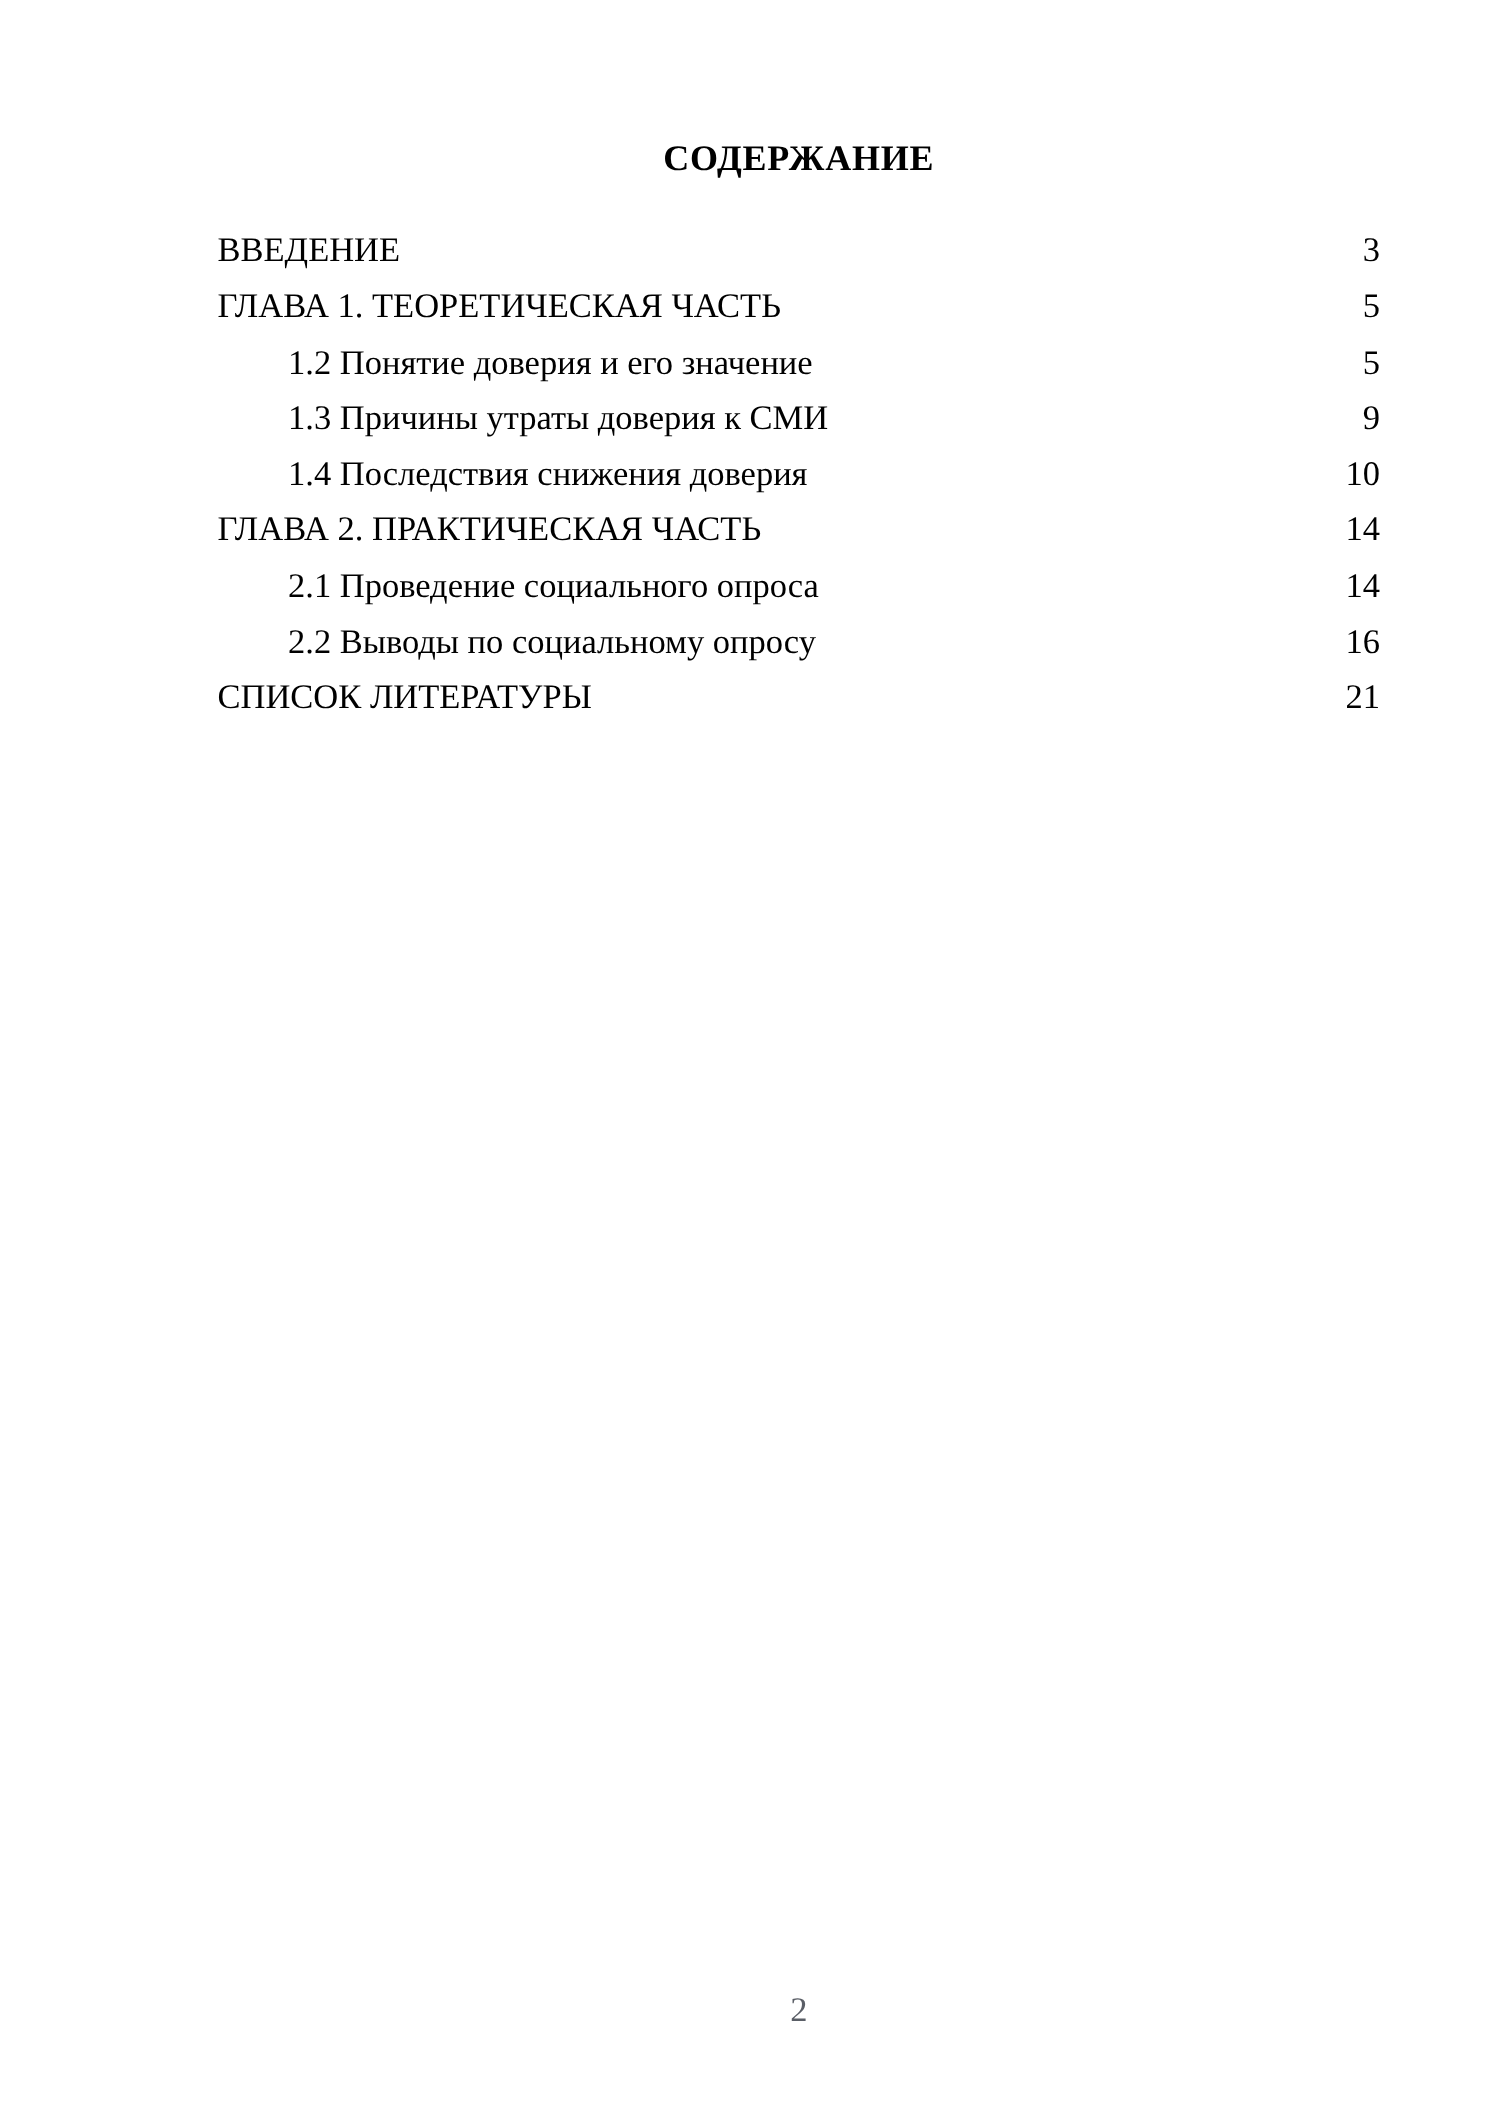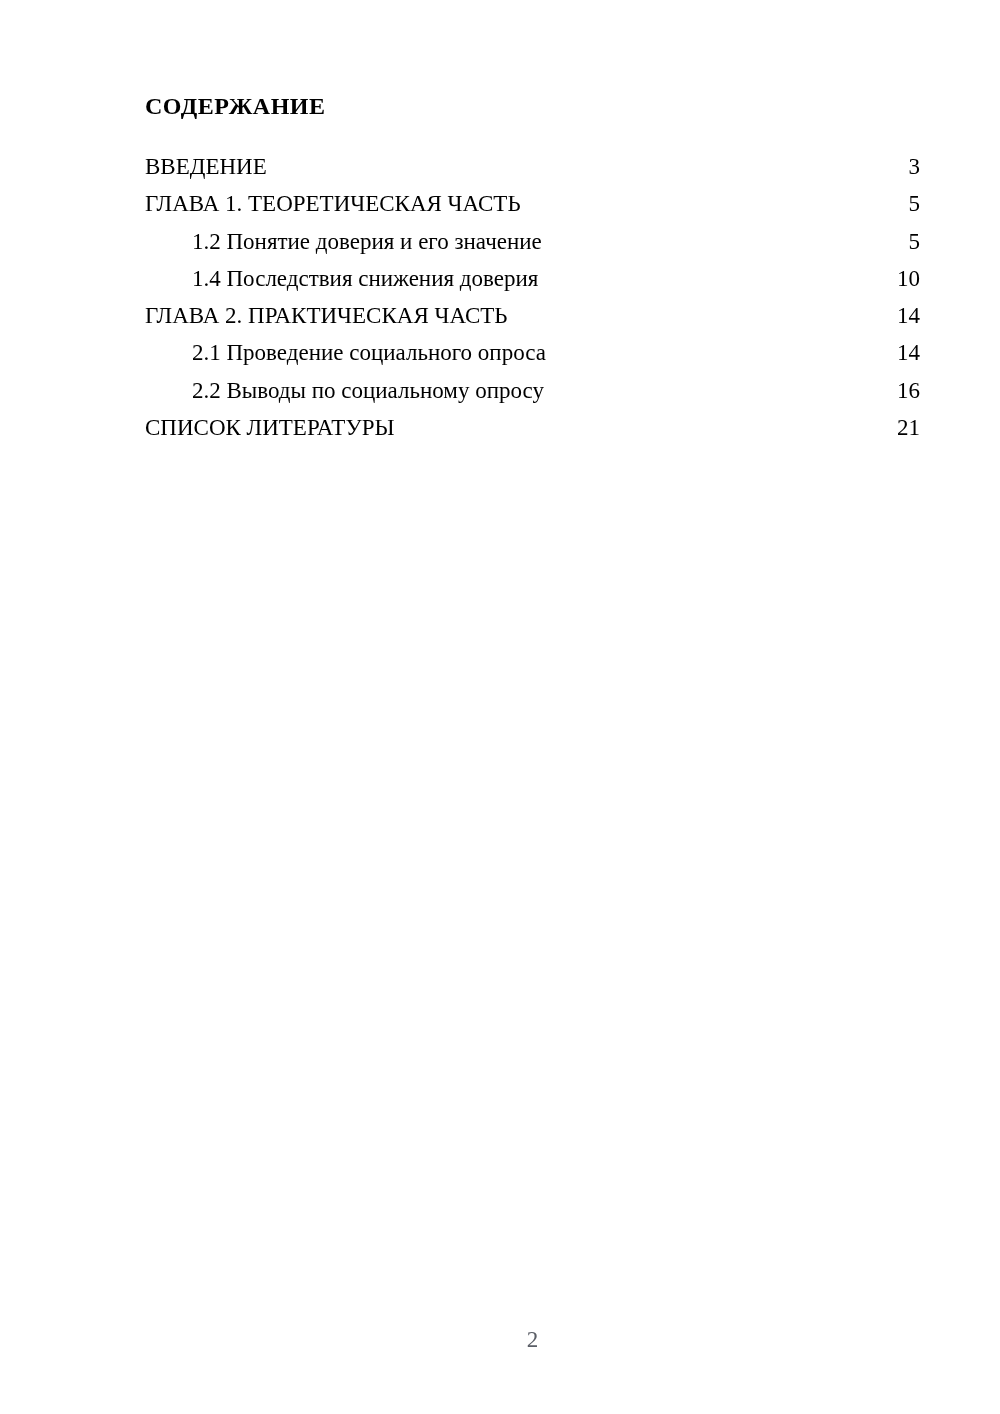--- a/index.html
+++ b/index.html
@@ -18,21 +18,21 @@
   }
   .content {
     position: absolute;
     left: 145px;
     width: 775px; 
     top: 0;
   }
   .doc-title {
     margin: 0;
     padding-top: 92px;
-    text-align: left;
+    text-align: center;
     font-size: 24px;
     line-height: 28px;
     font-weight: bold;
     letter-spacing: 0.5px;
   }
   .toc {
     margin-top: 28px;
   }
   .toc-row {
     display: flex;
@@ -80,20 +80,24 @@
     <span class="label">ГЛАВА 1. ТЕОРЕТИЧЕСКАЯ ЧАСТЬ</span>
     <span class="pagenum">5</span>
   </div>
 
   <div class="toc-row level-1">
     <span class="label">1.2 Понятие доверия и его значение</span>
     <span class="pagenum">5</span>
   </div>
 
 
+  <div class="toc-row level-1">
+    <span class="label">1.3 Причины утраты доверия к СМИ</span>
+    <span class="pagenum">9</span>
+  </div>
 
   <div class="toc-row level-1">
     <span class="label">1.4 Последствия снижения доверия</span>
     <span class="pagenum">10</span>
   </div>
 
   <div class="toc-row">
     <span class="label">ГЛАВА 2. ПРАКТИЧЕСКАЯ ЧАСТЬ</span>
     <span class="pagenum">14</span>
   </div>

